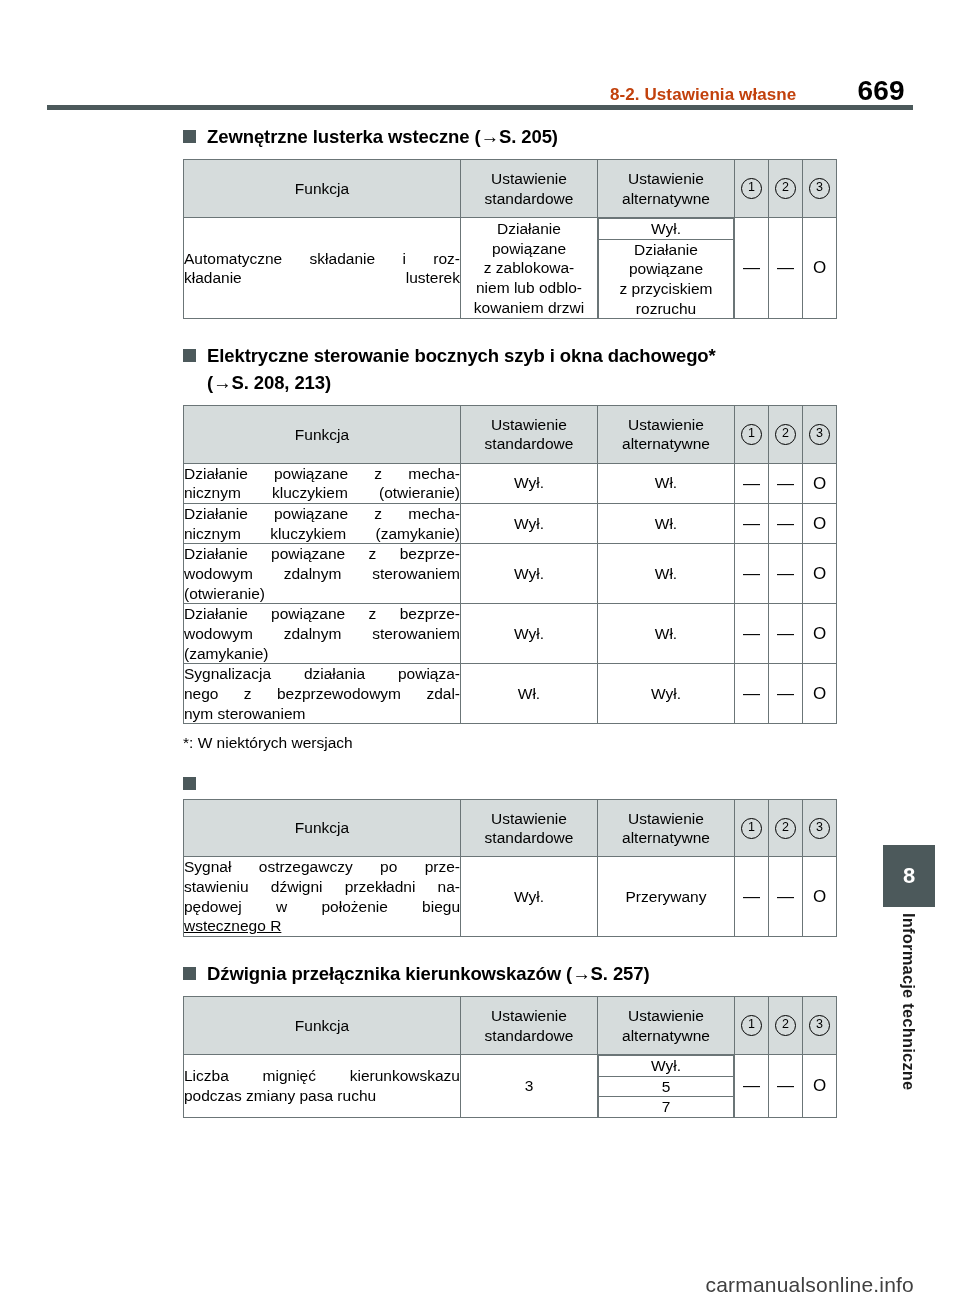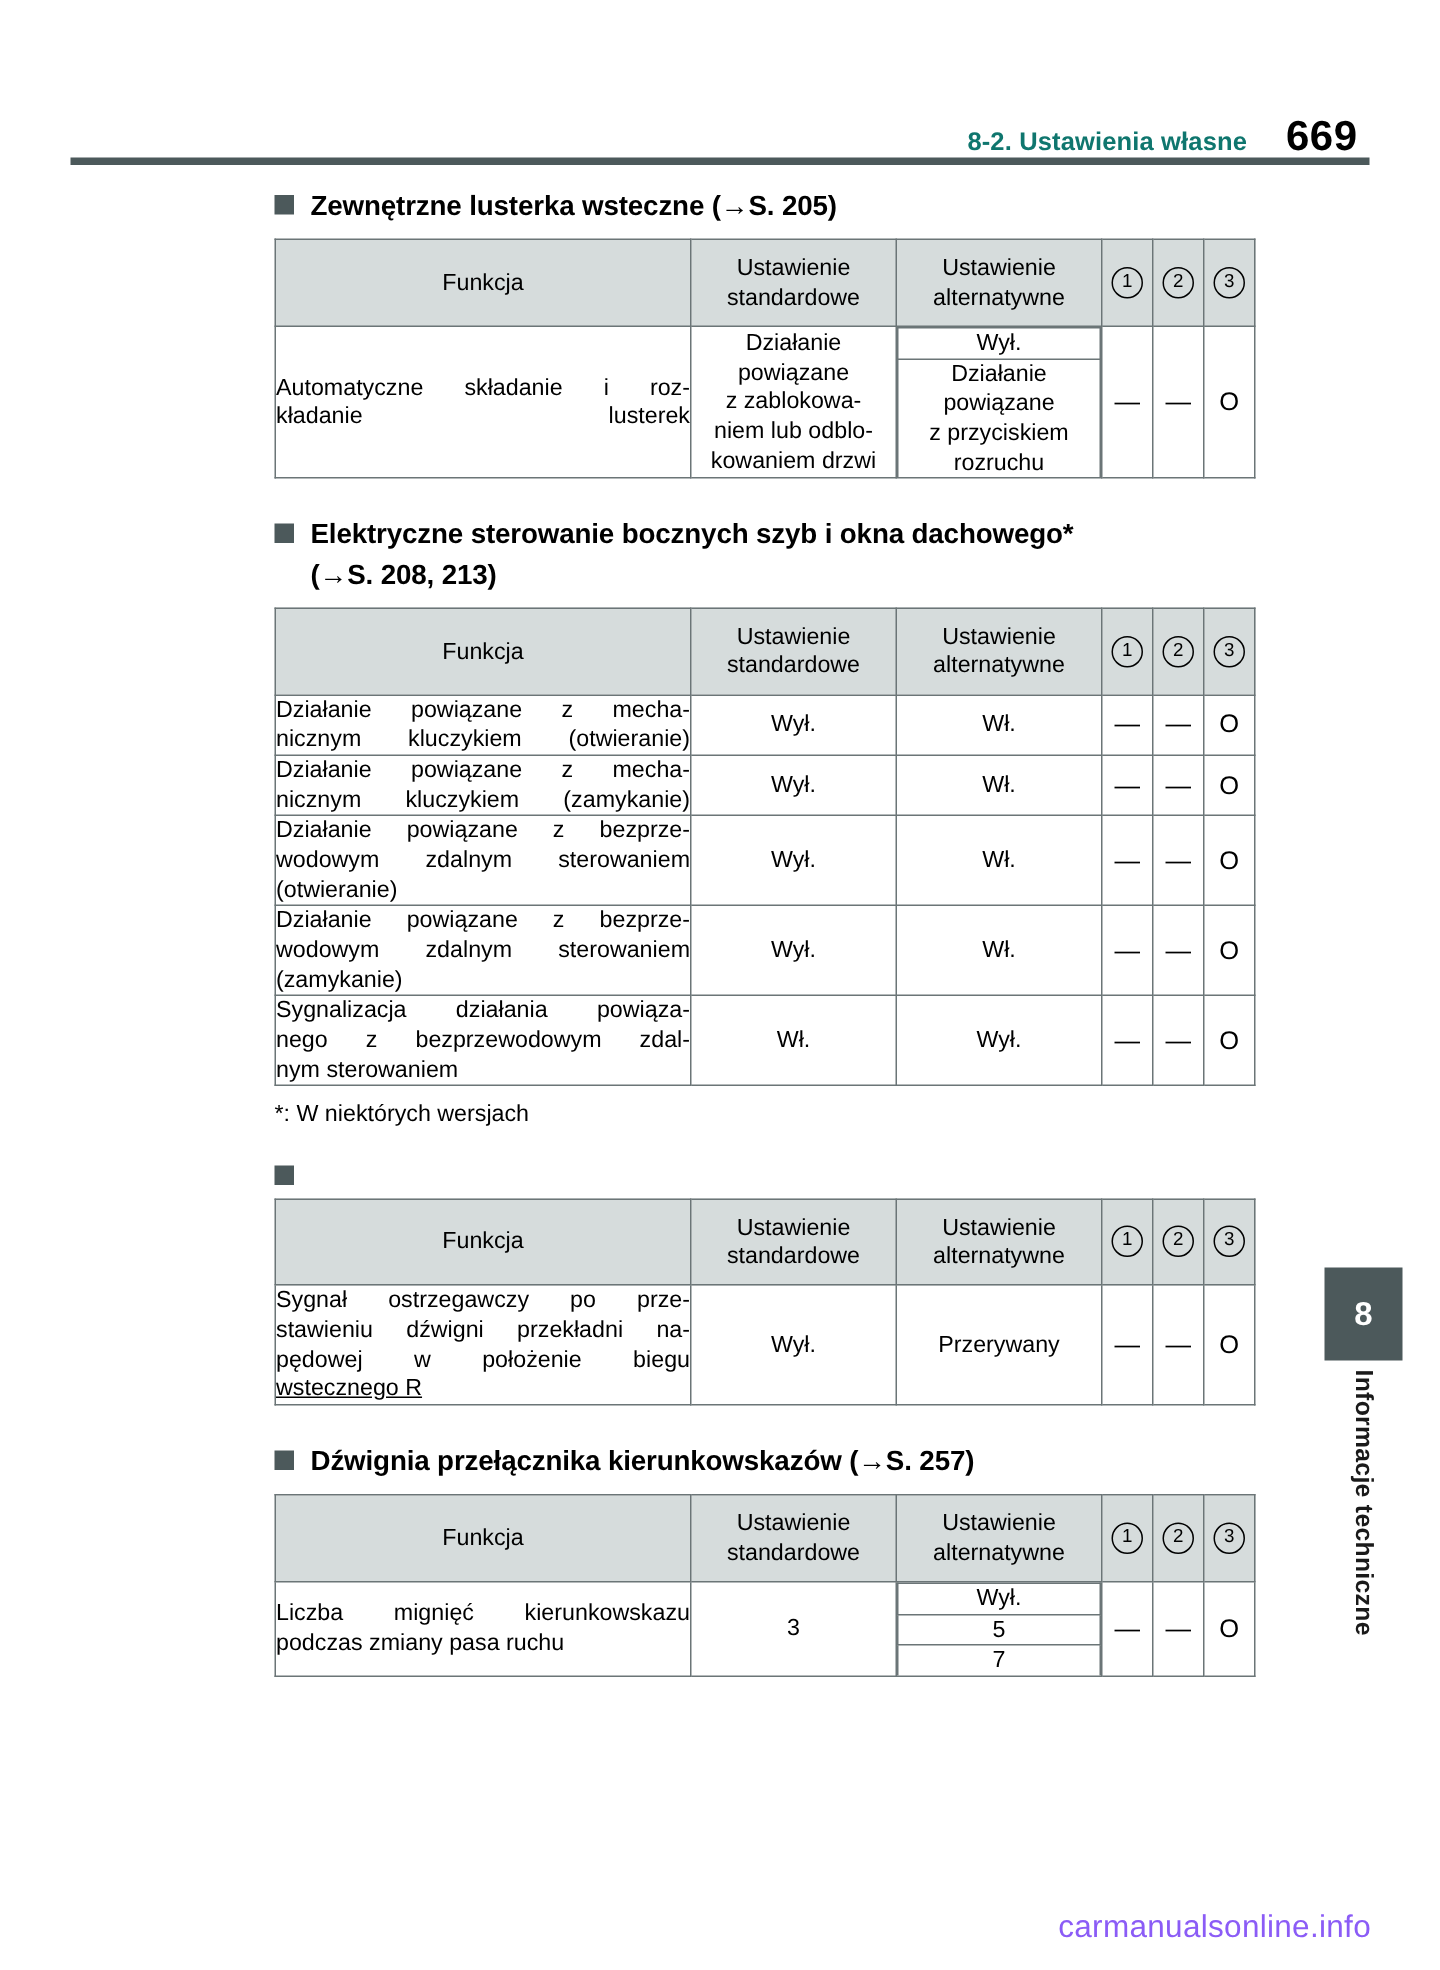--- a/index.html
+++ b/index.html
@@ -29,26 +29,27 @@
     right: 55px;
     top: 75px;
     display: flex;
     align-items: baseline;
     gap: 26px;
   }
   .header-section {
     font-size: 17px;
     font-weight: bold;
     letter-spacing: 0.1px;
-    color: #0f766e;
+    color: #c2410c;
   }
   .header-pageno {
     font-size: 28px;
     font-weight: bold;
     letter-spacing: 0.3px;
+    margin-left: 35px;
   }
   .header-rule {
     position: absolute;
     left: 47px;
     top: 105px;
     width: 866px;
     height: 5px;
     background: #4c595b;
   }
 
@@ -191,21 +192,21 @@
     letter-spacing: 0.2px;
     line-height: 52px;
   }
 
   
   .watermark {
     position: absolute;
     right: 46px;
     bottom: 16px;
     font-size: 21px;
-    color: #8b5cf6;
+    color: #404040;
     letter-spacing: 0.2px;
   }
 </style>
 </head>
 <body>
 
 <div class="page-header">
   <div class="header-line">
     <span class="header-section">8-2. Ustawienia własne</span>
     <span class="header-pageno">669</span>

